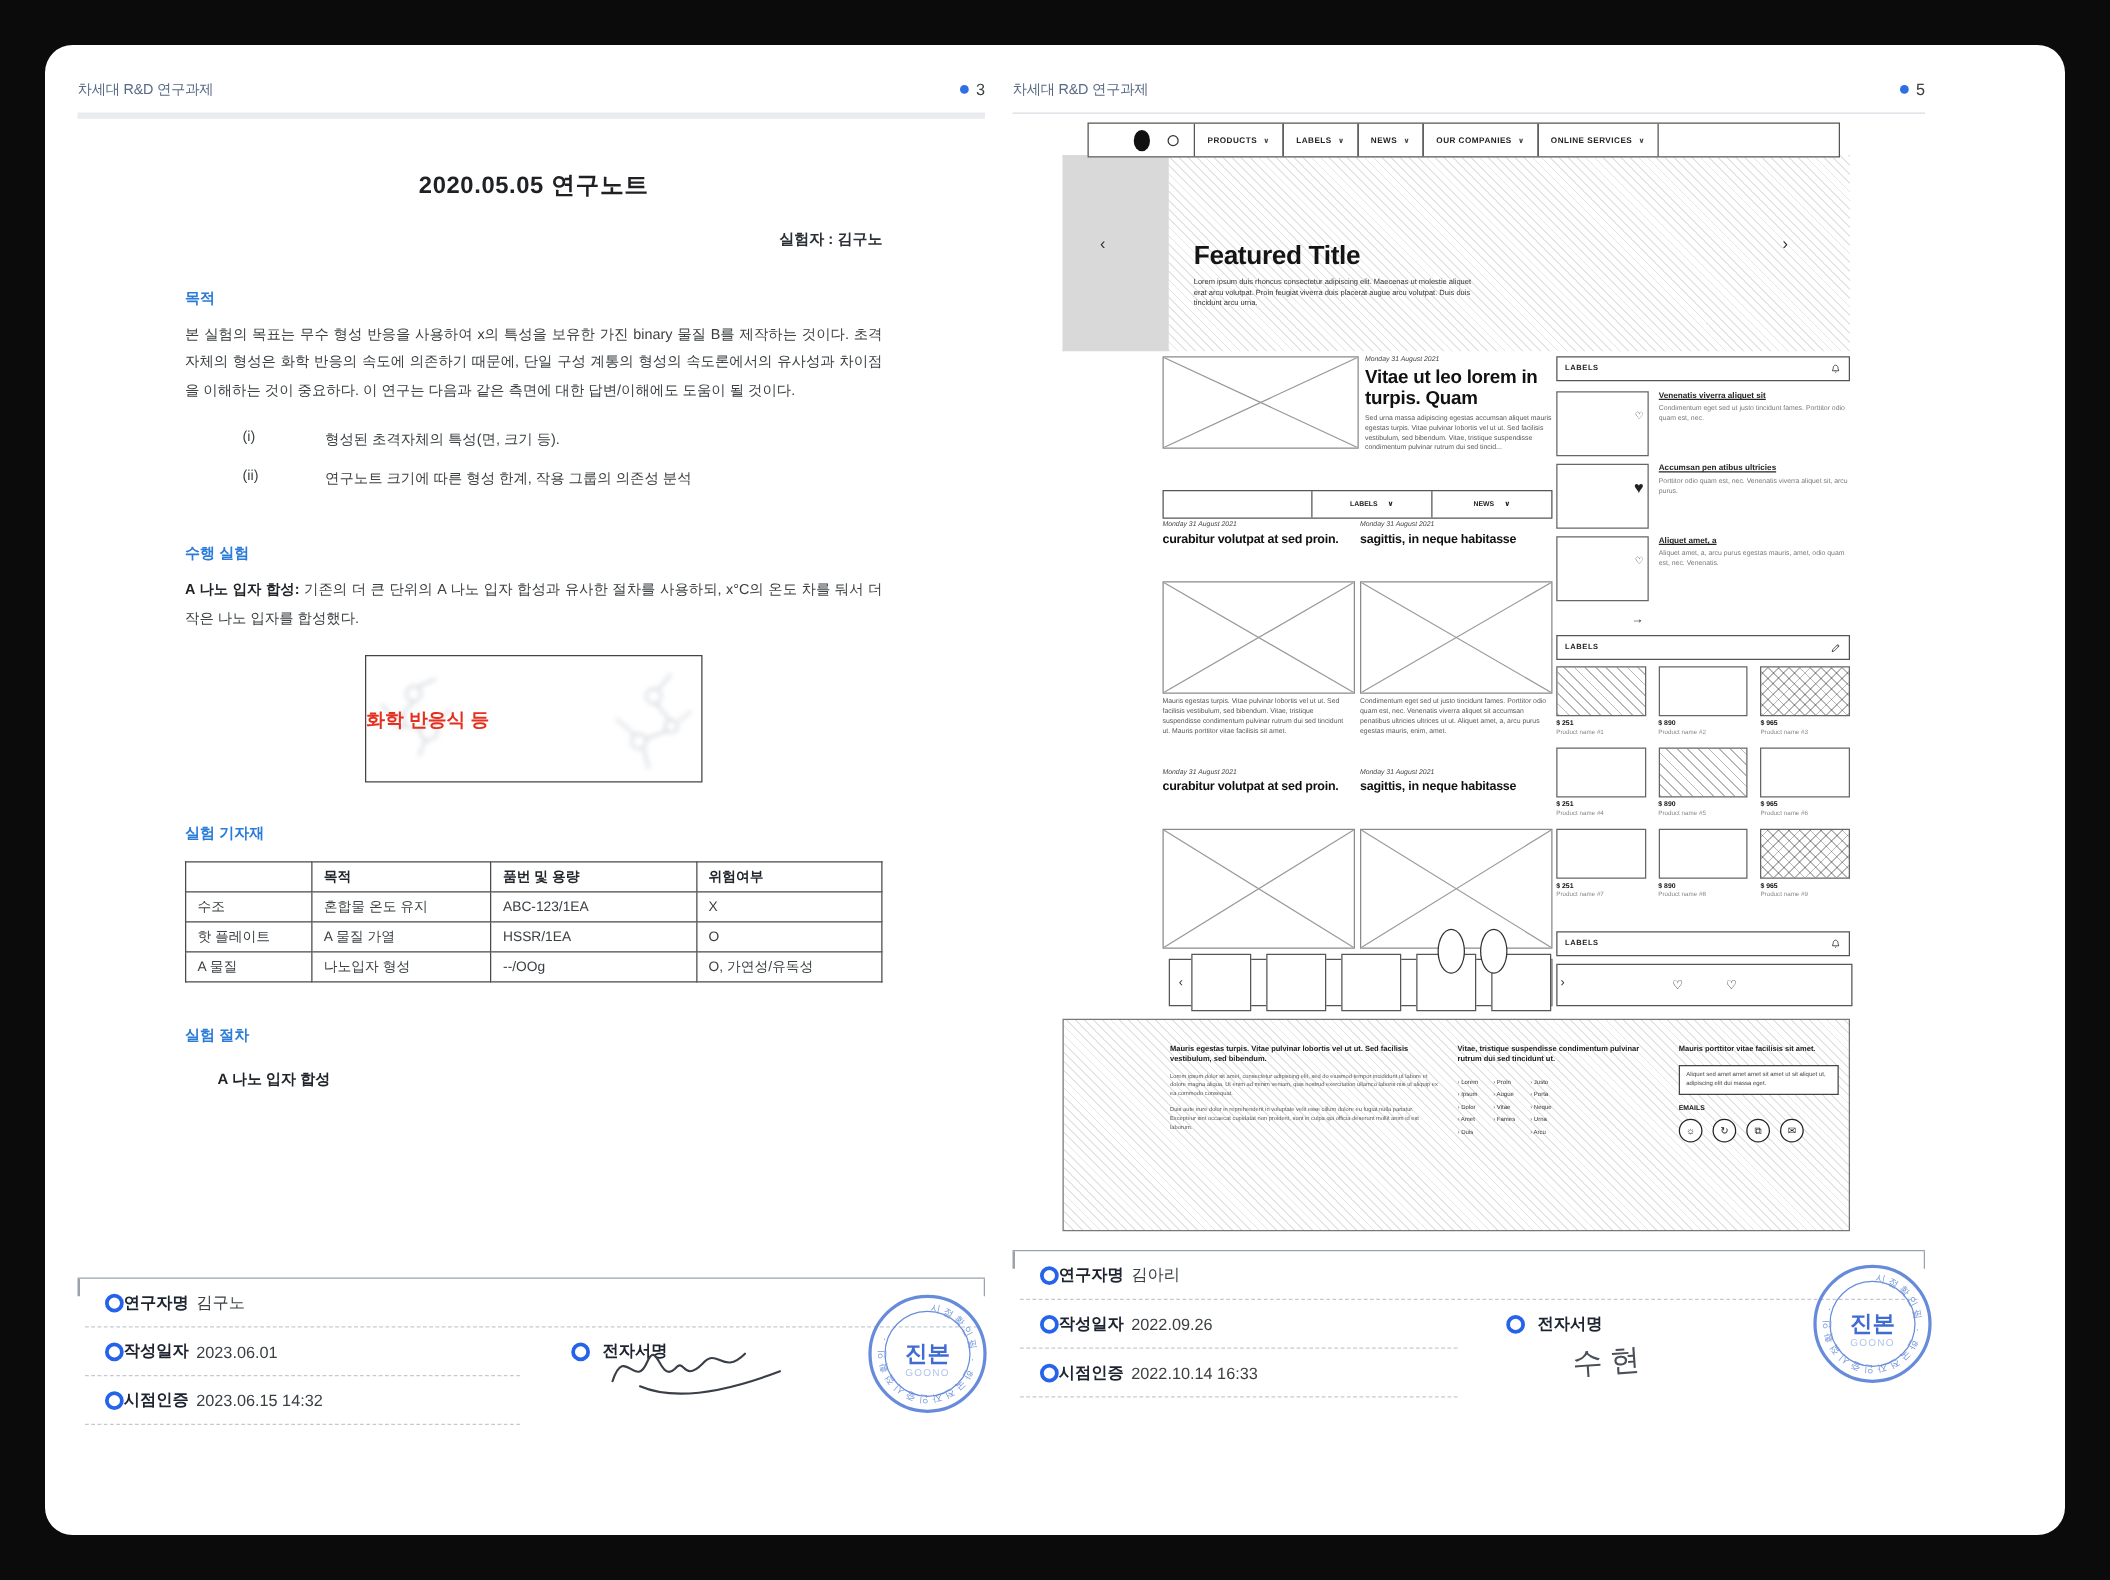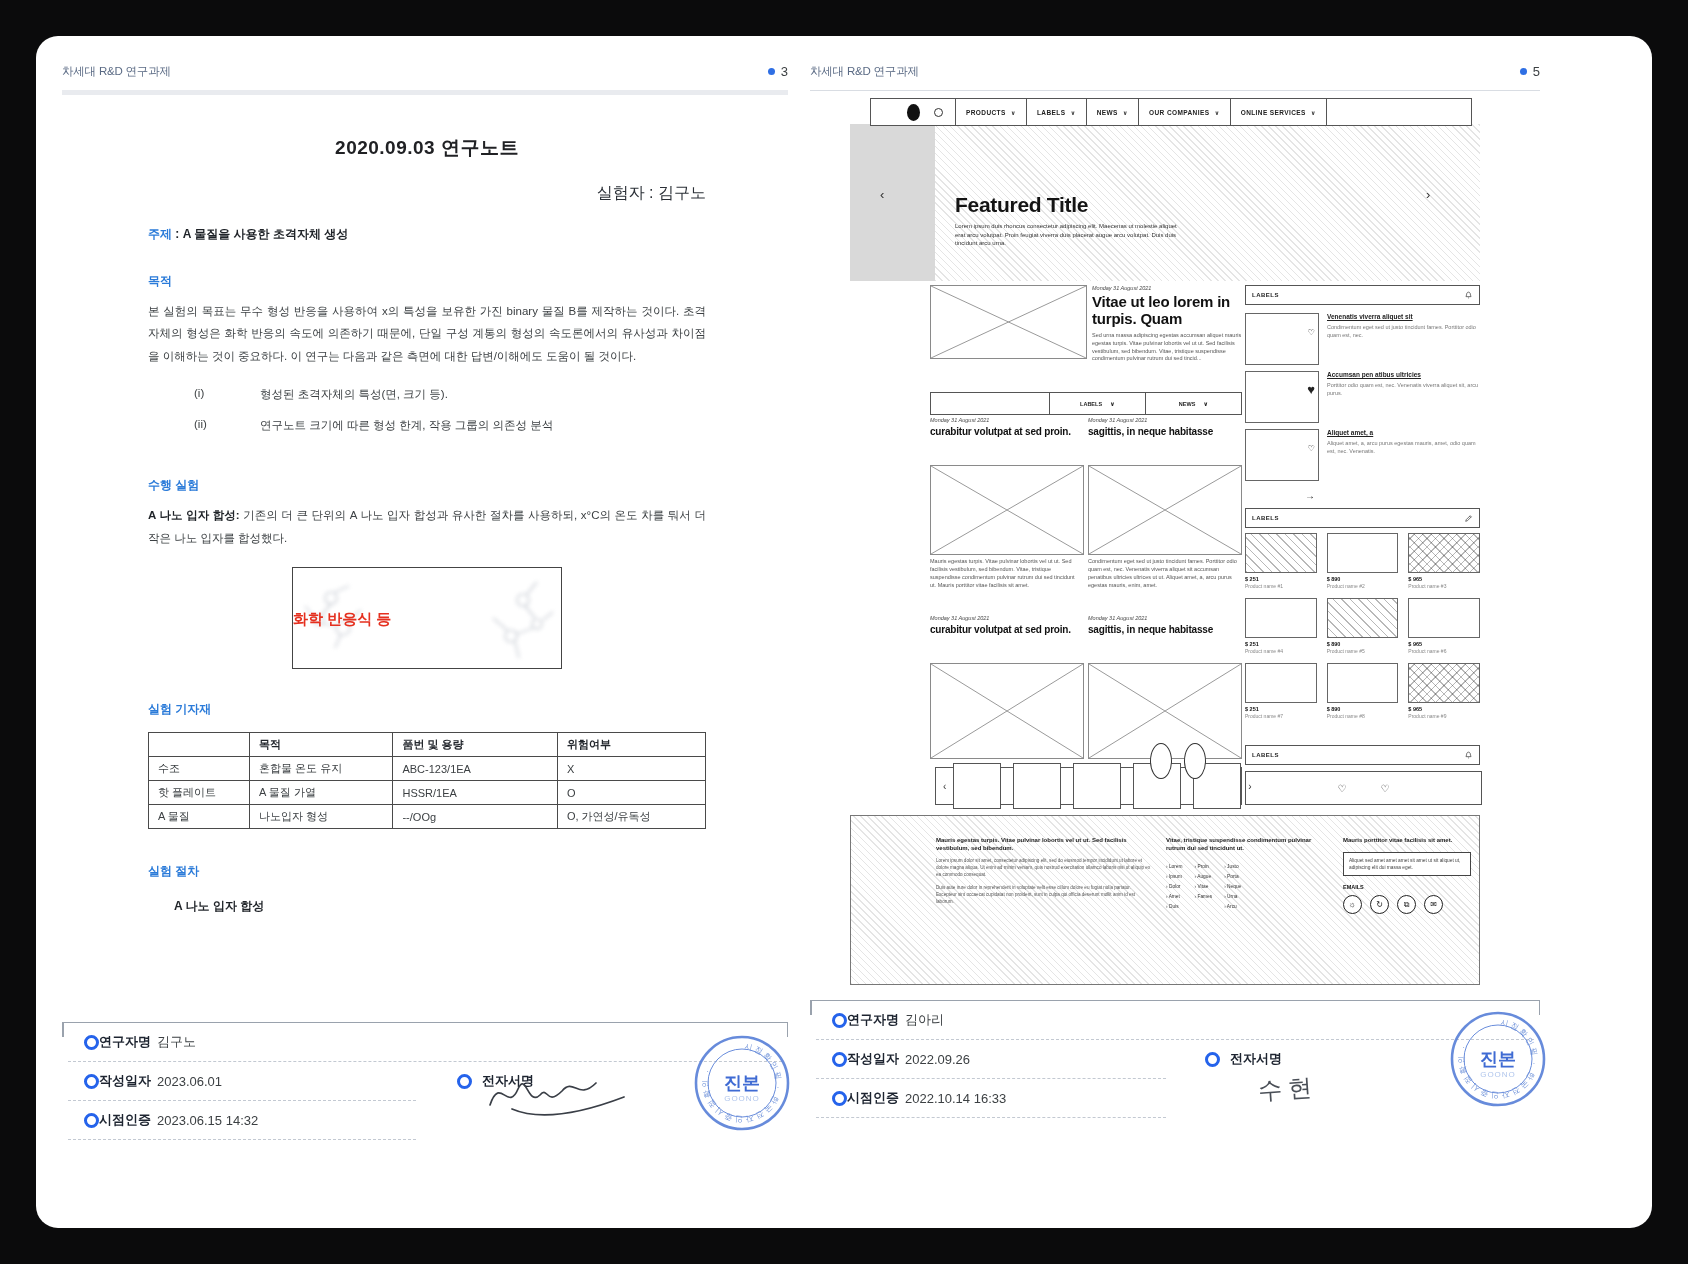--- a/index.html
+++ b/index.html
@@ -14,21 +14,21 @@
   .page-header{display:flex;justify-content:space-between;align-items:center;height:22px;}
   .ph-title{font-size:11.5px;color:#5a6a84;letter-spacing:-0.2px;}
   .page-num{display:flex;align-items:center;gap:6px;}
   .pn-dot{width:7px;height:7px;border-radius:50%;background:#2f6fe4;}
   .pn-val{font-size:13px;color:#3c4043;}
   .divider-band{height:5px;background:#e9ebef;margin-top:8px;}
   .divider-line{height:1px;background:#d9dde3;margin-top:8px;}
   
   .doc-body{padding:0 82px 0 86px;color:#3c4043;}
   .doc-title{font-size:19px;font-weight:bold;color:#202124;text-align:center;margin:40px 0 0 0;letter-spacing:0.5px;}
-  .experimenter{font-size:16px;font-weight:normal;color:#2a2f36;text-align:right;margin-top:22px;}
+  .experimenter{font-size:12px;font-weight:bold;color:#2a2f36;text-align:right;margin-top:22px;}
   .subject-line{font-size:12px;font-weight:bold;margin-top:22px;color:#1f2328;}
   .blue{color:#2b7bd9;}
   .sec{font-size:12px;font-weight:bold;color:#2b7bd9;margin:30px 0 0 0;}
   .body-text{font-size:11.5px;line-height:1.95;text-align:justify;margin:10px 0 0 0;color:#3c4043;}
   .bold{font-weight:bold;color:#1f2328;}
   .rlist{margin:20px 0 0 46px;}
   .rlist-row{display:flex;font-size:11.5px;margin-top:16px;color:#3c4043;}
   .rlist-marker{width:66px;flex:none;}
   .figure{position:relative;width:268px;height:100px;border:1px solid #444;margin:18px auto 0 auto;background:#fff;}
   .fig-caption{position:absolute;left:0;right:0;top:42px;text-align:left;font-size:15px;font-weight:bold;color:#e5301f;}
@@ -130,26 +130,23 @@
     <div class="page-header">
       <span class="ph-title">차세대 R&amp;D 연구과제</span>
       <span class="page-num">
         <i class="pn-dot"></i>
         <span class="pn-val">3</span>
       </span>
     </div>
     <div class="divider-band"></div>
 
     <div class="doc-body">
-      <h1 class="doc-title">2020.09.03  연구노트</h1>
+      <h1 class="doc-title">2020.05.05  연구노트</h1>
       <div class="experimenter">실험자 : 김구노</div>
 
-      <div class="subject-line">
-        <span class="blue">주제</span><span> : A 물질을 사용한 초격자체 생성</span>
-      </div>
 
       <h2 class="sec">목적</h2>
       <p class="body-text">본 실험의 목표는 무수 형성 반응을 사용하여 x의 특성을 보유한 가진 binary 물질 B를 제작하는 것이다. 초격자체의 형성은 화학 반응의 속도에 의존하기 때문에, 단일 구성 계통의 형성의 속도론에서의 유사성과 차이점을 이해하는 것이 중요하다. 이 연구는 다음과 같은 측면에 대한 답변/이해에도 도움이 될 것이다.</p>
 
       <div class="rlist">
         <div class="rlist-row">
           <span class="rlist-marker">(i)</span>
           <span>형성된 초격자체의 특성(면, 크기 등).</span>
         </div>
         <div class="rlist-row">

